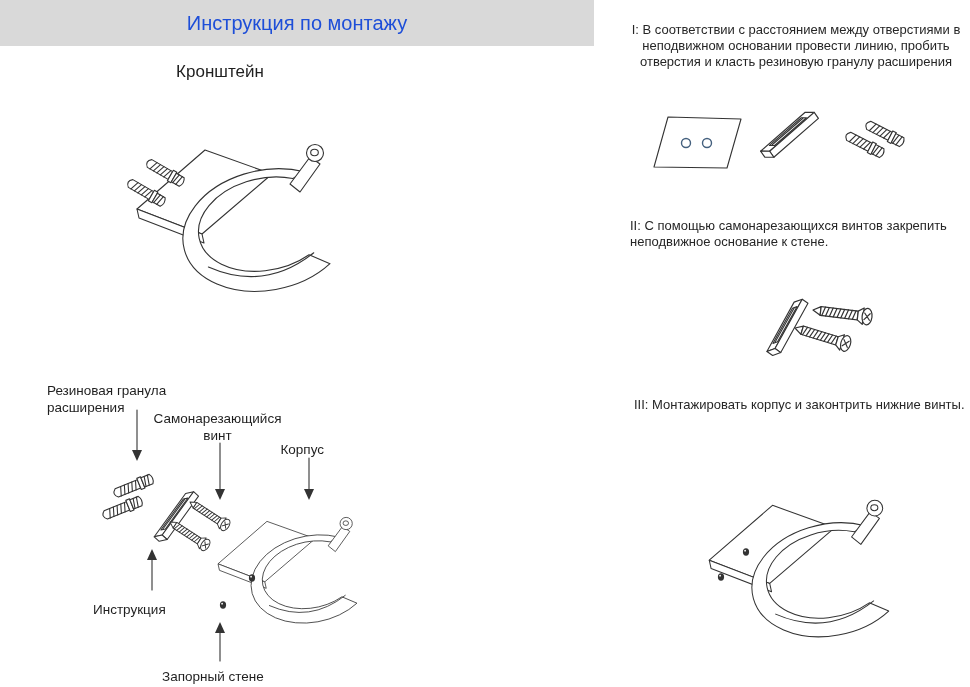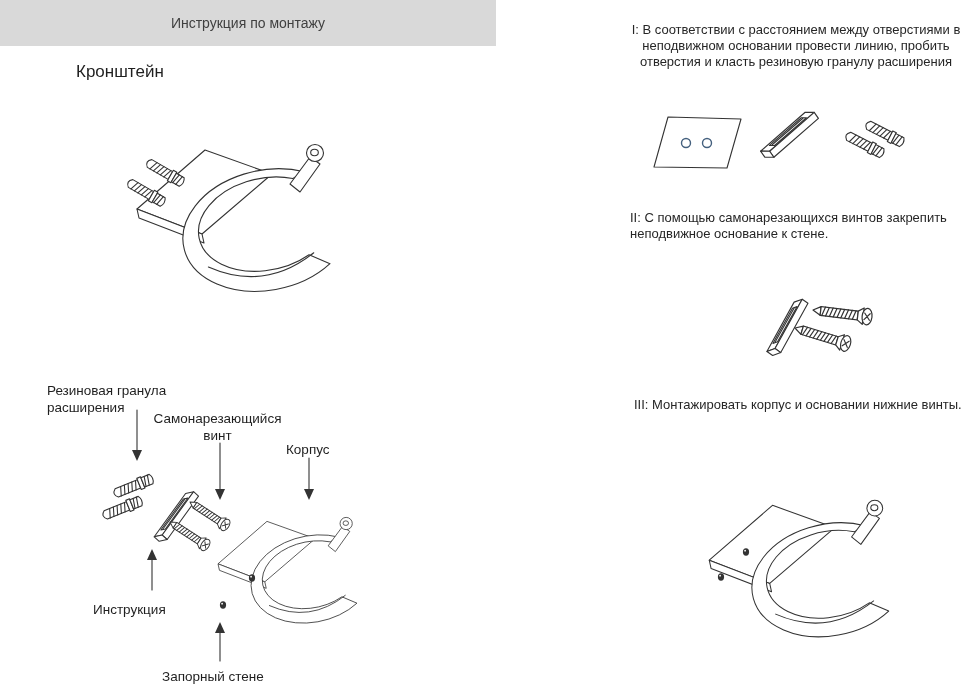--- a/index.html
+++ b/index.html
@@ -8,25 +8,25 @@
     --text:#262626;
     --accent:#44607e;
   }
   html,body{margin:0;padding:0;background:#fff;}
   .page{
     position:relative;width:970px;height:687px;background:#ffffff;overflow:hidden;
     font-family:"Liberation Sans","DejaVu Sans",sans-serif;color:var(--text);
   }
   .abs{position:absolute;}
   .header-bar{
-    left:0;top:0;width:496px;height:46px;background:var(--header-bg);
+    left:0;top:0;width:594px;height:46px;background:var(--header-bg);
     display:flex;align-items:center;justify-content:center;
-    font-size:14px;color:#404040;
+    font-size:20px;color:#1d4ed8;
   }
-  .subtitle{left:76px;top:62px;width:300px;font-size:17px;color:#1f1f1f;}
+  .subtitle{left:70px;top:62px;width:300px;text-align:center;font-size:17px;color:#1f1f1f;}
   .step-text{font-size:13px;line-height:16px;color:var(--text);}
   .part-label{font-size:13.5px;line-height:17px;color:#1f1f1f;}
   svg .ln{stroke:var(--line);fill:none;stroke-width:1.1;stroke-linejoin:round;stroke-linecap:round;}
   svg .fw{stroke:var(--line);fill:#ffffff;stroke-width:1.1;stroke-linejoin:round;}
   svg .fd{fill:var(--line);stroke:none;}
   svg .blue{stroke:var(--accent);fill:#ffffff;stroke-width:1.4;}
 </style>
 </head>
 <body>
 
@@ -114,41 +114,41 @@
         <path class="fd" d="M304,489 h10 l-5,11 z"></path>
       <path class="ln" d="M152,590 V560"></path>
         <path class="fd" d="M147,560 h10 l-5,-11 z"></path>
       <path class="ln" d="M220,661 V633"></path>
         <path class="fd" d="M215,633 h10 l-5,-11 z"></path>
     </g>
   </svg>
 
   <div class="abs part-label" style="left:47px;top:382px;width:130px">Резиновая гранула расширения</div>
   <div class="abs part-label" style="left:150px;top:410px;width:135px;text-align:center">Самонарезающийся винт</div>
-  <div class="abs part-label" style="left:286px;top:441px;width:60px;text-align:left">Корпус</div>
+  <div class="abs part-label" style="left:264px;top:441px;width:60px;text-align:right">Корпус</div>
   <div class="abs part-label" style="left:93px;top:601px;width:90px">Инструкция</div>
   <div class="abs part-label" style="left:162px;top:668px;width:120px">Запорный стене</div>
 
   <div class="abs step-text" style="left:630px;top:22px;width:332px;text-align:center">I: В соответствии с расстоянием между отверстиями в неподвижном основании провести линию, пробить отверстия и класть резиновую гранулу расширения</div>
   <svg class="abs" style="left:640px;top:95px" width="300" height="85" viewBox="640 95 300 85">
     <path class="fw" d="M668,117 L741,119 L727,168 L654,167 Z"></path>
     <circle class="blue" cx="686" cy="143" r="4.5"></circle>
     <circle class="blue" cx="707" cy="143" r="4.5"></circle>
     <use href="#base-bar" xlink:href="#base-bar" transform="translate(757,146) rotate(-35) scale(1.05)"></use>
     <use href="#anchor-plug" xlink:href="#anchor-plug" transform="translate(866,124) rotate(27)"></use>
     <use href="#anchor-plug" xlink:href="#anchor-plug" transform="translate(846,135) rotate(27)"></use>
   </svg>
 
-  <div class="abs step-text" style="left:630px;top:210px;width:330px">II: С помощью самонарезающихся винтов закрепить неподвижное основание к стене.</div>
+  <div class="abs step-text" style="left:630px;top:218px;width:330px">II: С помощью самонарезающихся винтов закрепить неподвижное основание к стене.</div>
   <svg class="abs" style="left:730px;top:280px" width="200" height="110" viewBox="730 280 200 110">
     <use href="#base-bar" xlink:href="#base-bar" transform="translate(762,348) rotate(-55)"></use>
     <use href="#screw-part" xlink:href="#screw-part" transform="translate(813,310) rotate(7) scale(1.1)"></use>
     <use href="#screw-part" xlink:href="#screw-part" transform="translate(795,328) rotate(17) scale(1.07)"></use>
   </svg>
 
-  <div class="abs step-text" style="left:634px;top:397px;width:334px">III: Монтажировать корпус и основании нижние винты.</div>
+  <div class="abs step-text" style="left:634px;top:397px;width:334px">III: Монтажировать корпус и законтрить нижние винты.</div>
   <svg class="abs" style="left:680px;top:465px" width="235" height="195" viewBox="680 465 235 195">
     <use href="#bracket-body" xlink:href="#bracket-body" transform="translate(686,470) scale(0.93)"></use>
     <use href="#lock-dot" xlink:href="#lock-dot" transform="translate(746,552)"></use>
     <use href="#lock-dot" xlink:href="#lock-dot" transform="translate(721,577)"></use>
   </svg>
 
 </div>
 
 </body></html>

